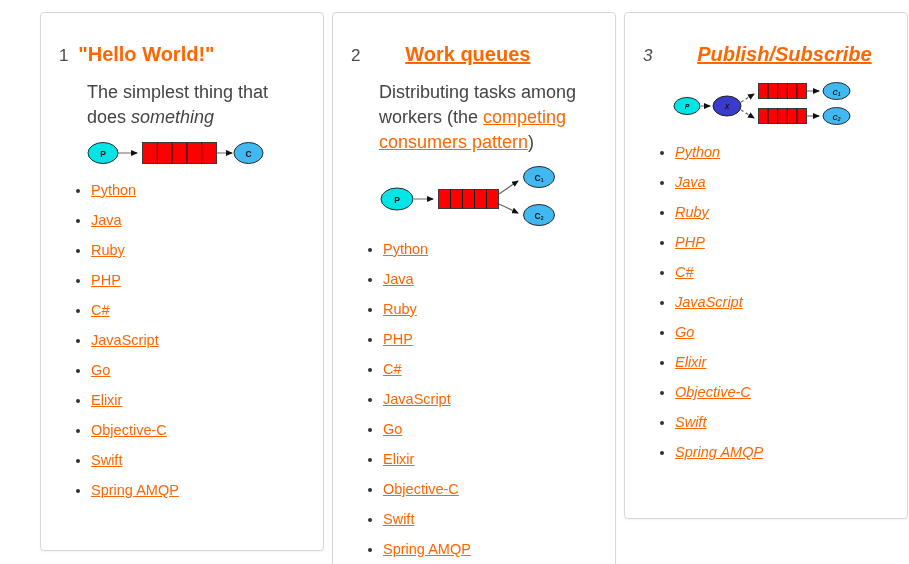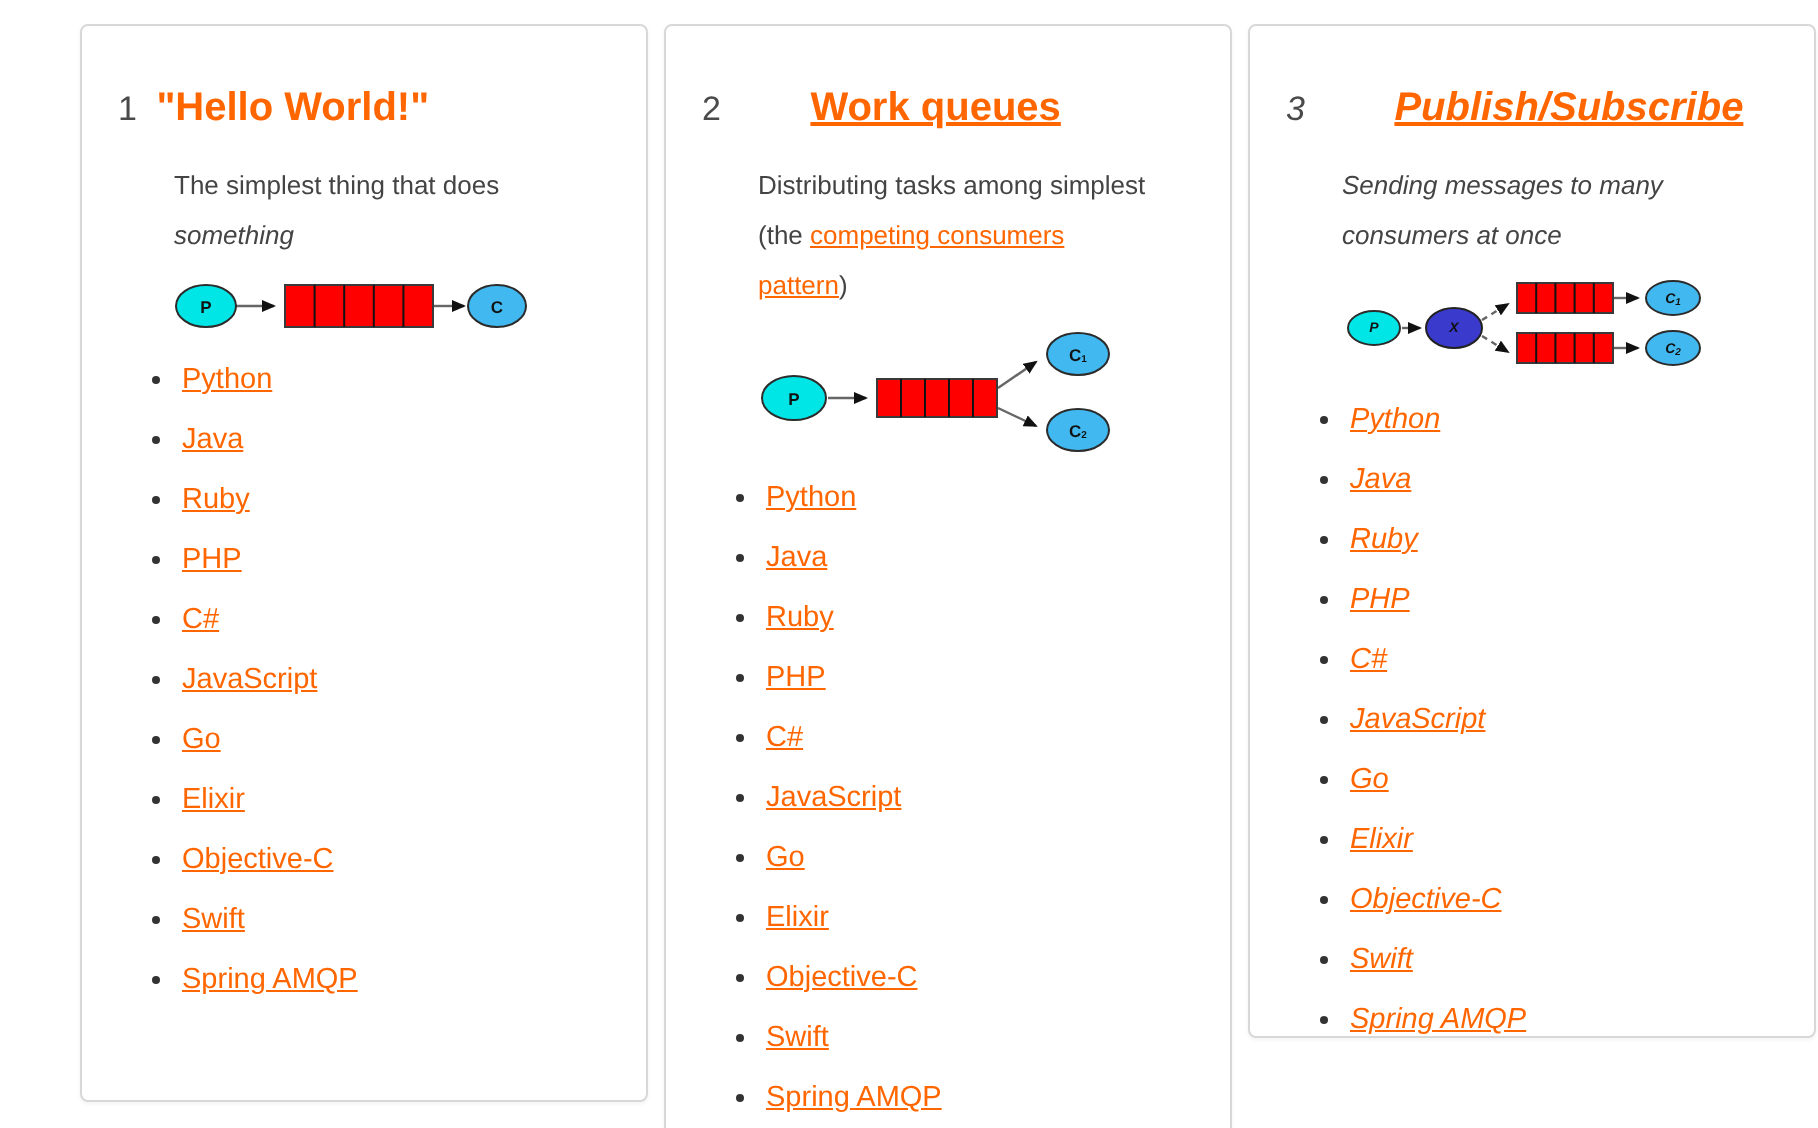--- a/index.html
+++ b/index.html
@@ -18,21 +18,21 @@
   .card{width:284px;background:#fff;border:1px solid var(--card-border);border-radius:4px;
         padding:30px 16px 40px 18px;box-shadow:0 1px 2px rgba(0,0,0,.05);overflow:hidden;}
   .card-1{height:539px;}
   .card-2{height:600px;}
   .card-3{height:507px;font-style:italic;}
   .card-title{margin:0 0 14px 0;font-size:17px;font-weight:normal;color:#4a4a4a;}
   .num{margin-right:5px;}
   .title-text,.title-link{font-size:20px;font-weight:bold;color:var(--accent);}
   .title-text{text-decoration:none;}
   .title-link{text-decoration:underline;margin-left:35px;}
-  .desc{margin:0 0 8px 28px;max-width:200px;font-size:13px;line-height:25px;color:var(--text);}
+  .desc{margin:0 0 8px 28px;max-width:200px;font-size:18px;line-height:25px;color:var(--text);}
   .desc a{color:var(--accent);text-decoration:underline;}
   .desc em{font-style:italic;}
   .diagram{margin-left:28px;}
   .diagram svg{display:block;}
   .langs{margin:14px 0 0 0;padding-left:32px;list-style:disc;color:#333;}
   .langs li{font-size:14.5px;line-height:17px;margin-bottom:13px;}
   .langs a{color:var(--accent);text-decoration:underline;}
   
   .wire{stroke:#666;stroke-width:1.2;fill:none;}
   .dashed{stroke-dasharray:3,2.5;}
@@ -93,21 +93,21 @@
           <li><a href="#">Swift</a></li>
           <li><a href="#">Spring AMQP</a></li>
         </ul>
     </section>
 
     <section class="card card-2">
       <h2 class="card-title">
         <span class="num">2</span>
         <a href="#" class="title-link">Work queues</a>
       </h2>
-      <p class="desc"><span>Distributing tasks among simplest (the </span><a href="#">competing consumers pattern</a><span>)</span></p>
+      <p class="desc"><span>Distributing tasks among workers (the </span><a href="#">competing consumers pattern</a><span>)</span></p>
       <div class="diagram">
         <svg width="182" height="64" viewBox="0 0 182 64">
           <defs>
             <marker id="ah2" markerUnits="userSpaceOnUse" markerWidth="8" markerHeight="6" refX="6" refY="3" orient="auto">
               <path d="M0,0L7,3L0,6Z" fill="#111"></path>
             </marker>
           </defs>
           <line x1="35" y1="36" x2="54" y2="36" class="wire" marker-end="url(#ah2)"></line>
           <line x1="120" y1="31" x2="139" y2="18" class="wire" marker-end="url(#ah2)"></line>
           <line x1="120" y1="41" x2="139" y2="50" class="wire" marker-end="url(#ah2)"></line>
@@ -139,21 +139,20 @@
           <li><a href="#">Swift</a></li>
           <li><a href="#">Spring AMQP</a></li>
         </ul>
     </section>
 
     <section class="card card-3">
       <h2 class="card-title">
         <span class="num">3</span>
         <a href="#" class="title-link">Publish/Subscribe</a>
       </h2>
-      <p class="desc"><span>Sending messages to many consumers at once</span></p>
       <div class="diagram">
         <svg width="190" height="50" viewBox="0 0 190 50">
           <defs>
             <marker id="ah3" markerUnits="userSpaceOnUse" markerWidth="8" markerHeight="6" refX="6" refY="3" orient="auto">
               <path d="M0,0L7,3L0,6Z" fill="#111"></path>
             </marker>
           </defs>
           <line x1="30" y1="26" x2="39" y2="26" class="wire" marker-end="url(#ah3)"></line>
           <line x1="70" y1="22" x2="83" y2="14" class="wire dashed" marker-end="url(#ah3)"></line>
           <line x1="70" y1="30" x2="83" y2="38" class="wire dashed" marker-end="url(#ah3)"></line>

